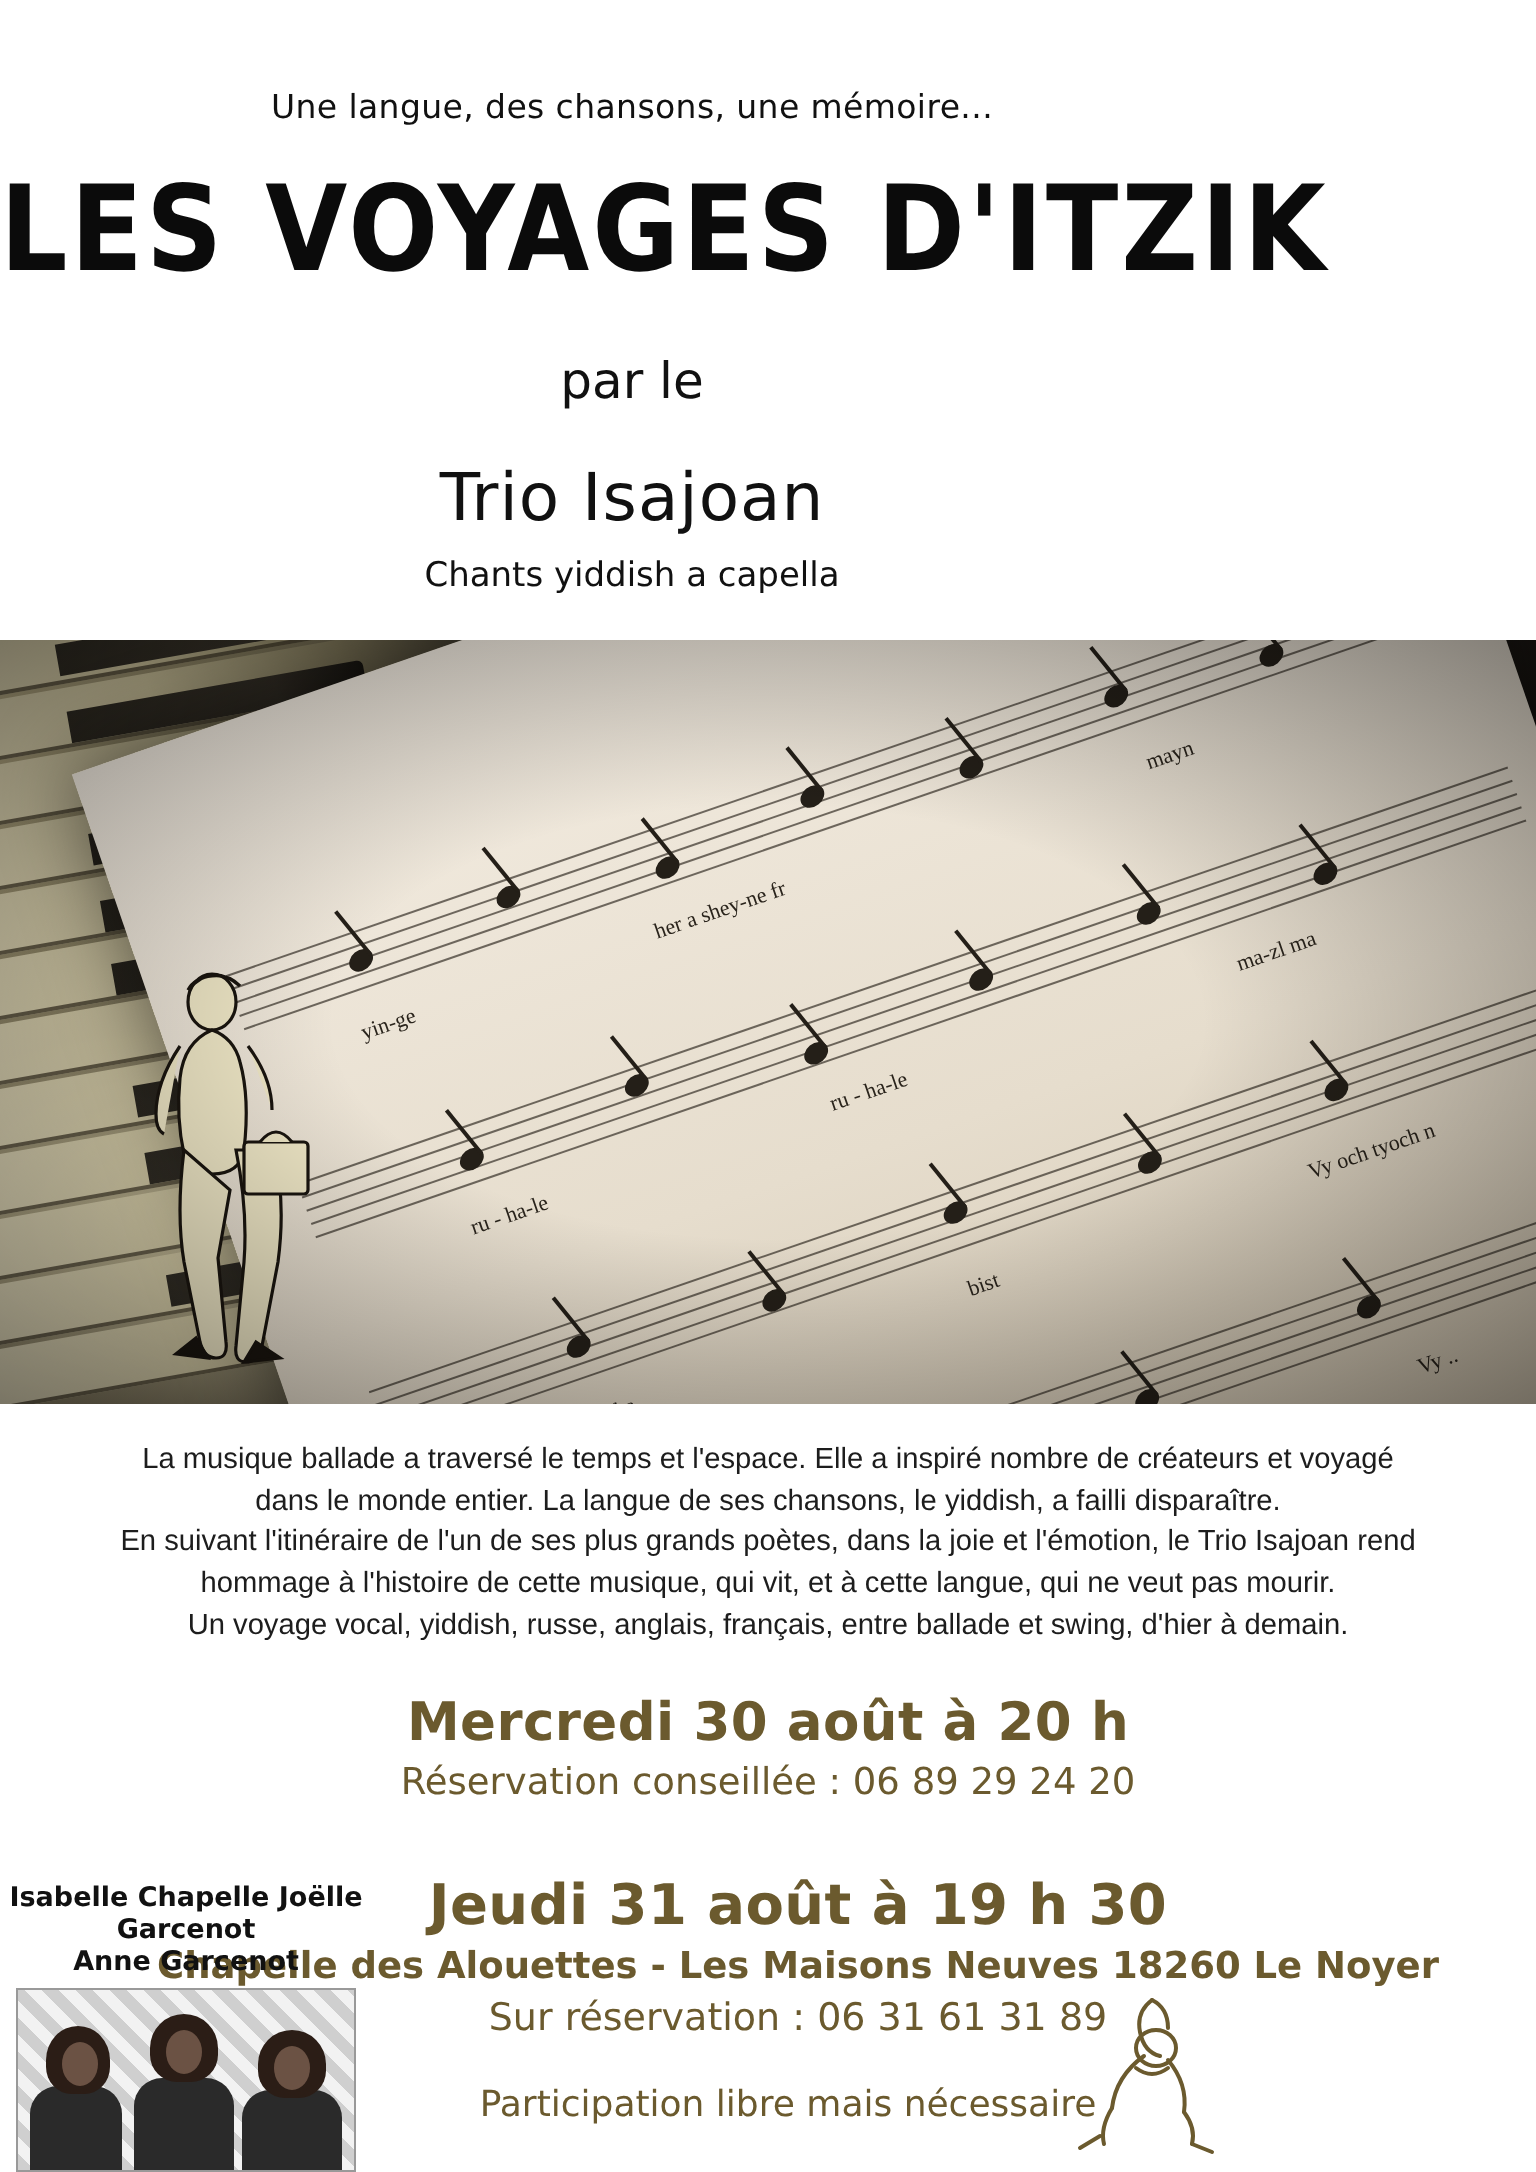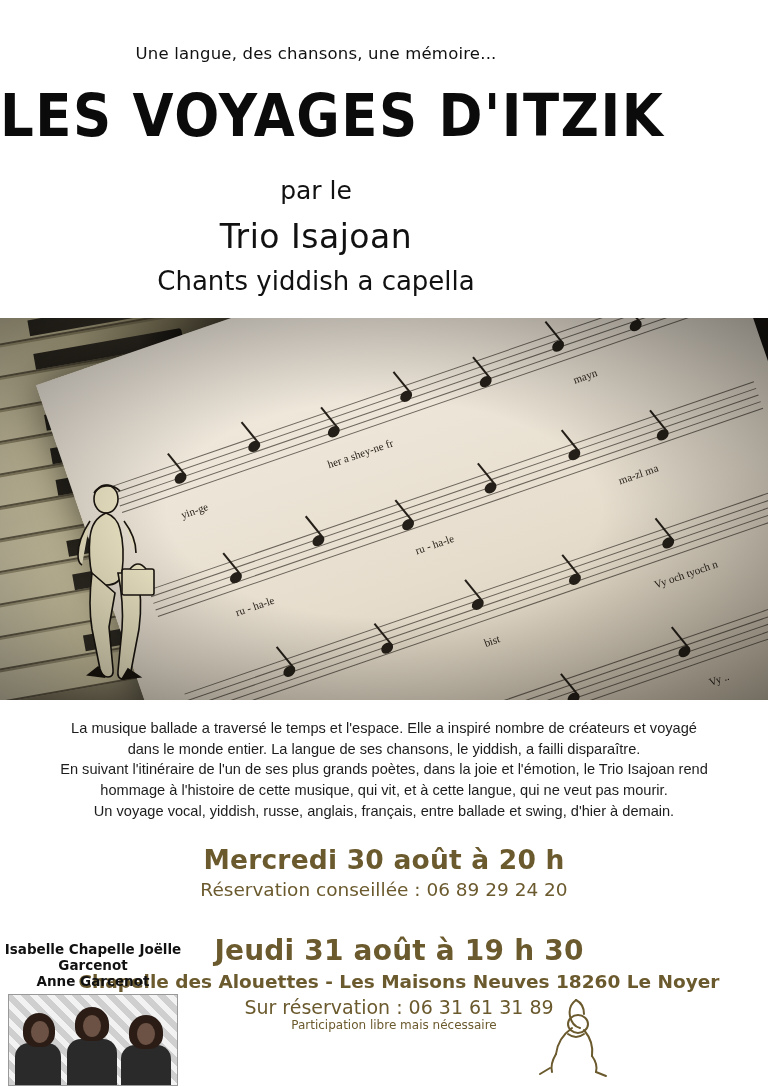--- a/index.html
+++ b/index.html
@@ -37,31 +37,31 @@
     color: #0b0b0b;
     font-family: "DejaVu Sans", sans-serif;
     transform: scaleY(1.12);
     margin: 4px 0 30px 0;
     white-space: nowrap;
   }
   .by-line {
     font-size: 25px;
     color: #111;
     font-family: "DejaVu Sans", sans-serif;
-    margin-bottom: 12px;
+    margin-bottom: 24px;
   }
   .ensemble {
     font-size: 33px;
     color: #111;
     font-family: "DejaVu Sans", sans-serif;
     letter-spacing: .5px;
     margin-bottom: 10px;
   }
   .subtitle {
-    font-size: 26px;
+    font-size: 17px;
     color: #111;
     font-family: "DejaVu Sans", sans-serif;
     margin-bottom: 8px;
   }
 
   
   .photo-band {
     position: relative;
     width: 768px;
     height: 382px;
@@ -190,21 +190,22 @@
     color: #6b5a2e;
     font-family: "DejaVu Sans", sans-serif;
     margin-top: 4px;
   }
   .event.second { margin-top: 34px; padding-left: 30px; }
   .event.second .ev-date { font-size: 28px; }
   .event.second .ev-place { font-size: 18.5px; }
   .event.second .ev-contact { font-size: 19px; }
 
   .footer-note {
-    font-size: 12px;
+    margin-top: 22px;
+    font-size: 18px;
     color: #6b5a2e;
     font-family: "DejaVu Sans", sans-serif;
     padding-left: 20px;
   }
 
   
   .artists {
     position: absolute;
     left: 0; bottom: 0;
     width: 186px;

